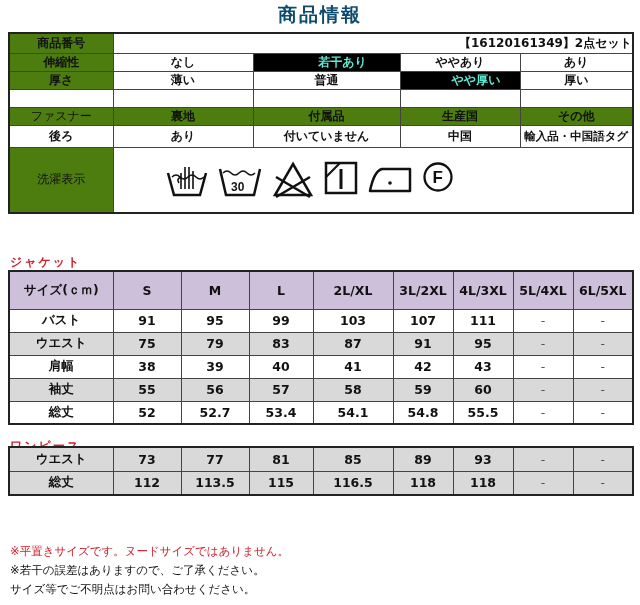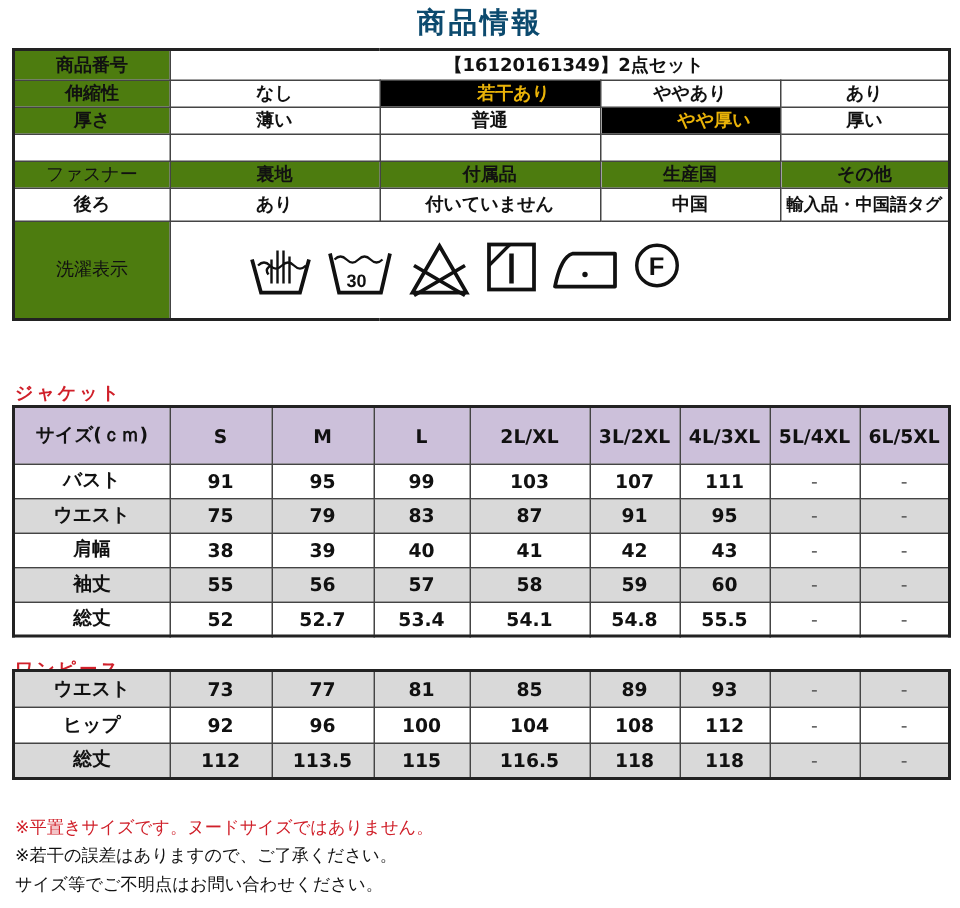--- a/index.html
+++ b/index.html
@@ -8,22 +8,22 @@
 
   .page-title { position: absolute; left: 0; top: 2px; width: 640px; text-align: center; font-size: 19px; font-weight: bold; letter-spacing: 2px; color: #0c4a6e; }
 
   table { border-collapse: collapse; table-layout: fixed; position: absolute; }
   td { border: 1px solid #444; text-align: center; vertical-align: middle; font-size: 12px; font-weight: bold; white-space: nowrap; overflow: hidden; }
 
   
   .info-table { left: 8px; top: 32px; width: 624px; border: 2px solid #222; }
   .info-table td.lbl { background: #4d7c0f; }
   .info-table td.val { background: #ffffff; }
-  .info-table td.left { text-align: center; padding-left: 20px; }
-  .info-table td.sel { background: #000; color: #eab308; padding-left: 32px; }
+  .info-table td.left { text-align: right; padding-left: 20px; }
+  .info-table td.sel { background: #000; color: #5eead4; padding-left: 32px; }
   .info-table td.plain { font-weight: normal; }
 
   .care-row { display: flex; align-items: flex-start; justify-content: flex-start; padding-left: 52px; gap: 10px; height: 100%; }
   .care-row svg { display: block; }
 
   .section-label { position: absolute; left: 10px; font-size: 12px; font-weight: bold; color: #d0202a; letter-spacing: 2px; }
 
   
   .size-table { left: 8px; width: 624px; border: 2px solid #222; }
   .size-table td { font-size: 12.5px; font-weight: bold; }
@@ -236,31 +236,20 @@
     <td>ウエスト</td>
     <td>73</td>
     <td>77</td>
     <td>81</td>
     <td>85</td>
     <td>89</td>
     <td>93</td>
     <td class="dash">-</td>
     <td class="dash">-</td>
   </tr>
-  <tr class="white" style="height:24px">
-    <td>ヒップ</td>
-    <td>92</td>
-    <td>96</td>
-    <td>100</td>
-    <td>104</td>
-    <td>108</td>
-    <td>112</td>
-    <td class="dash">-</td>
-    <td class="dash">-</td>
-  </tr>
   <tr class="grey" style="height:24px">
     <td>総丈</td>
     <td>112</td>
     <td>113.5</td>
     <td>115</td>
     <td>116.5</td>
     <td>118</td>
     <td>118</td>
     <td class="dash">-</td>
     <td class="dash">-</td>

